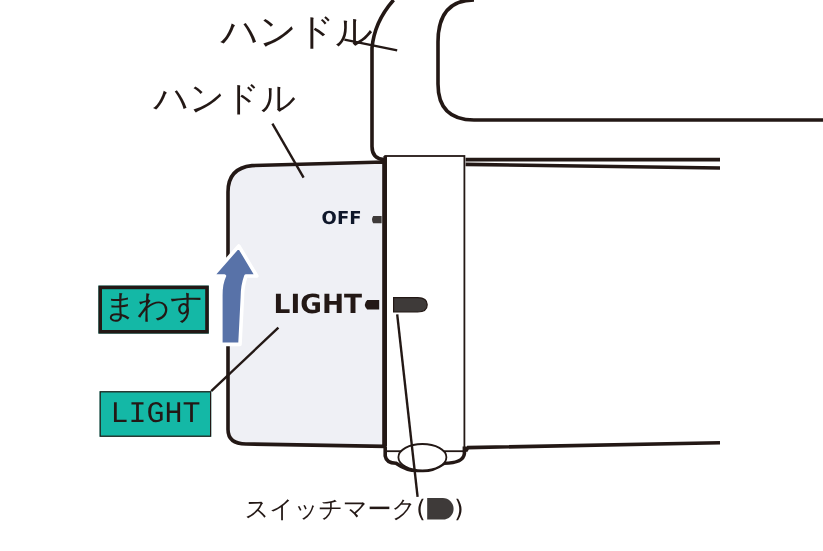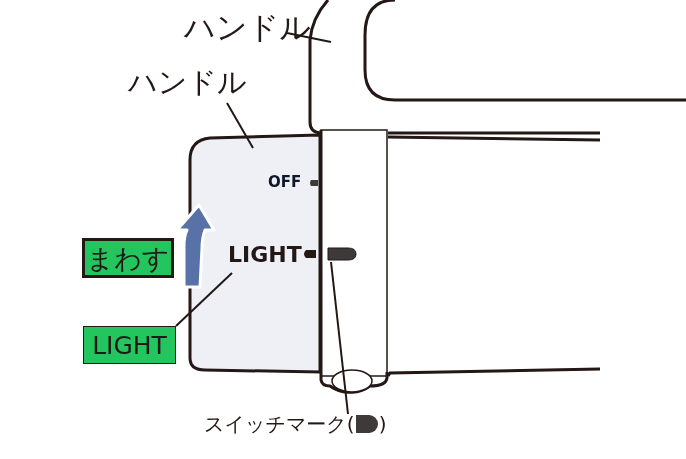--- a/index.html
+++ b/index.html
@@ -5,23 +5,23 @@
     html, body { margin: 0; padding: 0; background: #ffffff; }
     body { width: 686px; height: 459px; position: relative; overflow: hidden;
            font-family: "DejaVu Sans", sans-serif; color: #231815; }
     svg { position: absolute; left: 0; top: 0; }
     .label { position: absolute; white-space: nowrap; line-height: 1; color: #231815; }
     .lbl-handle { left: 184px; top: 12px; font-size: 31px; letter-spacing: 0px; }
     .lbl-base { left: 128px; top: 68px; font-size: 29px; }
     .lbl-switchmark { left: 204px; top: 414px; font-size: 20px; }
     .mark-off { left: 268px; top: 175px; font-size: 15px; color: #0f172a; font-weight: bold; }
     .mark-light { left: 228px; top: 244px; font-size: 22px; font-weight: bold; }
-    .box { position: absolute; border: 2px solid #231815; background: #22c55e;
+    .box { position: absolute; border: 2px solid #231815; background: #14b8a6;
            display: flex; align-items: center; justify-content: center;
-           box-sizing: border-box; line-height: 1; color: #231815; }
+           box-sizing: border-box; line-height: 1; color: #231815; font-family: Liberation Mono, monospace; }
     .box-turn { left: 82px; top: 238px; width: 92px; height: 40px; font-size: 27px; border-width: 3px; }
     .box-light { left: 83px; top: 326px; width: 93px; height: 38px; font-size: 25px; border-width: 1.5px; }
     .inline-mark { display: inline-block; width: 22px; height: 18px; background: #3e3a39;
                    border-radius: 0 9px 9px 0; vertical-align: -2px; margin: 0 1px; }
   </style>
 </head>
 <body>
 
 <svg width="686" height="459" viewBox="0 0 686 459">
 

